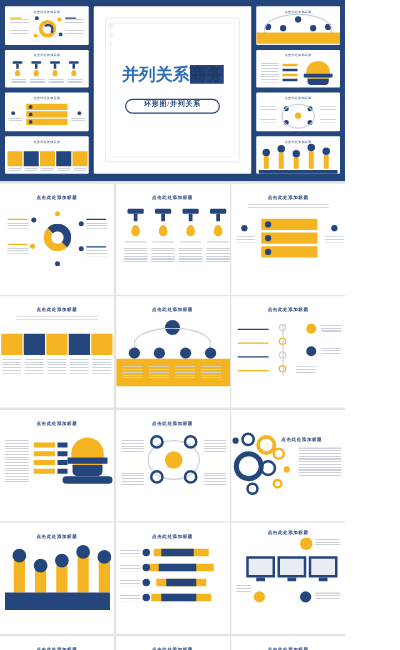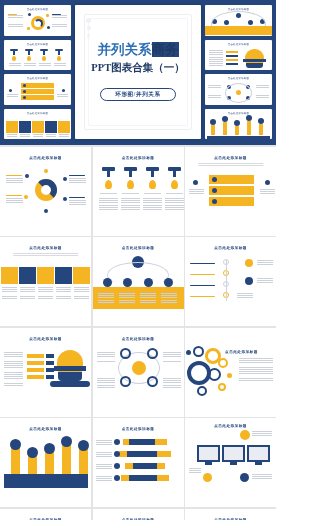--- a/index.html
+++ b/index.html
@@ -199,21 +199,20 @@
         <div class="frame-outer"></div>
         <div class="frame-inner"></div>
         <div class="corner-dot" style="left:11px;top:13px;width:5px;height:5px;"></div>
         <div class="corner-dot" style="left:12px;top:21px;width:3.5px;height:3.5px;"></div>
         <div class="corner-dot" style="left:12px;top:29px;width:3px;height:3px;"></div>
 
         <div class="t-lines">
           <div class="t2">
             <span class="blue">并列关系</span><span class="navy">商务</span>
           </div>
-          <div class="t3">PPT图表合集（一）</div>
           <span class="pill">环形图/并列关系</span>
         </div>
       </div>
     </div>
 
     <div class="hero-col side">
 
       <div class="mini">
         <span class="mini-title">点击此处添加标题</span>
         <div class="dot navy" style="left:31px;top:8px;width:5px;height:5px;"></div>

